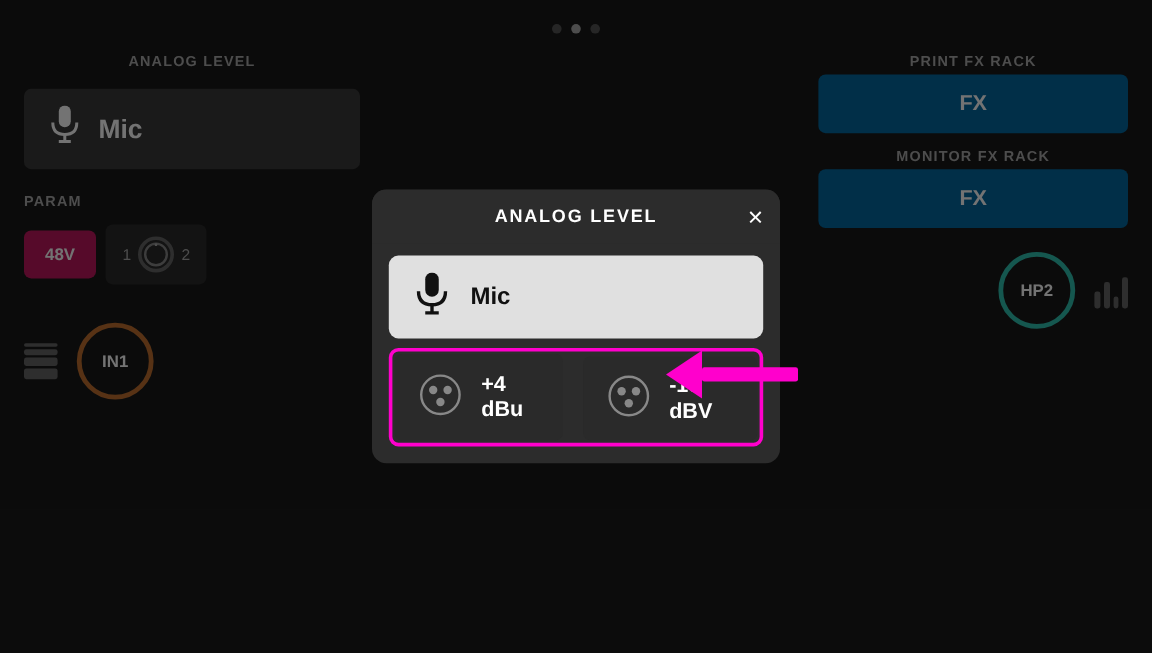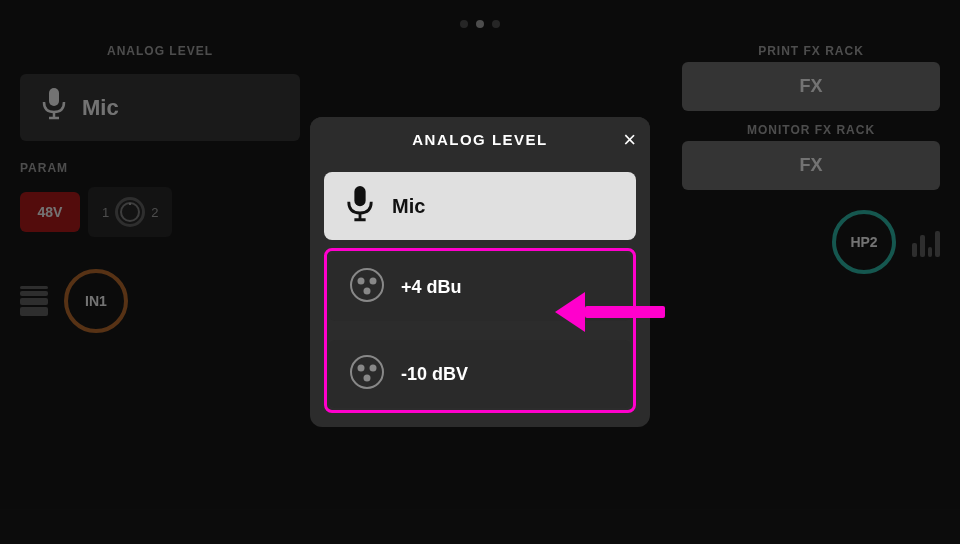--- a/index.html
+++ b/index.html
@@ -81,21 +81,21 @@
       font-size: 28px;
     }
 
     .param-row {
       display: flex;
       gap: 8px;
       align-items: center;
     }
 
     .param-btn {
-      background: #b91c1c;
+      background: #be185d;
       border-radius: 6px;
       padding: 12px 16px;
       color: #fff;
       font-size: 14px;
       font-weight: bold;
       text-align: center;
       min-width: 60px;
     }
 
     .knob-row {
@@ -152,21 +152,21 @@
       justify-content: center;
       font-size: 14px;
       font-weight: bold;
       color: #fff;
     }
 
     .dial-in1 { border-color: #c07030; }
     .dial-hp2 { border-color: #30c0b0; }
 
     .fx-btn {
-      background: #737373;
+      background: #0369a1;
       border-radius: 6px;
       padding: 14px 37px;
       color: #fff;
       font-size: 18px;
       font-weight: bold;
       text-align: center;
       width: 100%;
     }
 
     .eq-icon {
@@ -263,21 +263,21 @@
     .modal-option.active .modal-option-label {
       color: #111;
     }
 
     
     .xlr-group {
       border: 3px solid #ff00cc;
       border-radius: 8px;
       overflow: hidden;
       display: flex;
-      flex-direction: column;
+      flex-direction: row;
       gap: 17px;
       padding: 2px;
     }
 
     .xlr-option {
       background: #2a2a2a;
       border-radius: 6px;
       padding: 14px 20px;
       display: flex;
       align-items: center;

